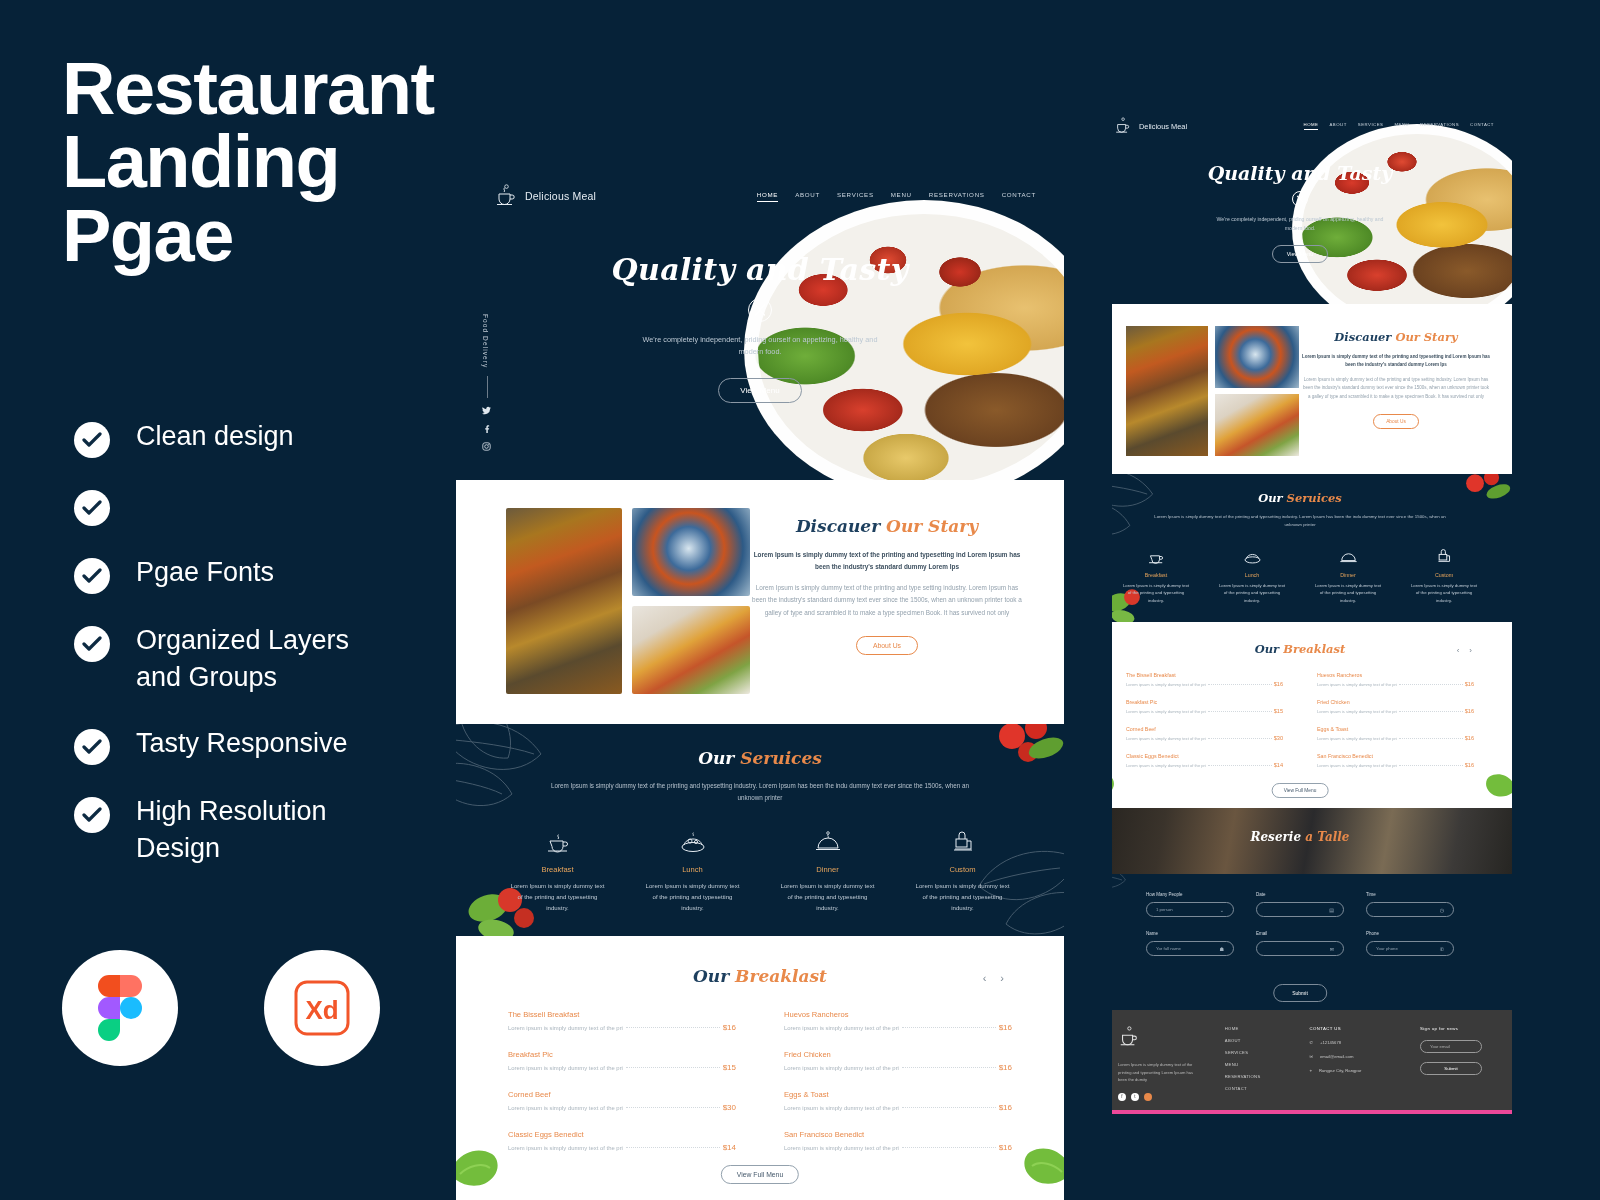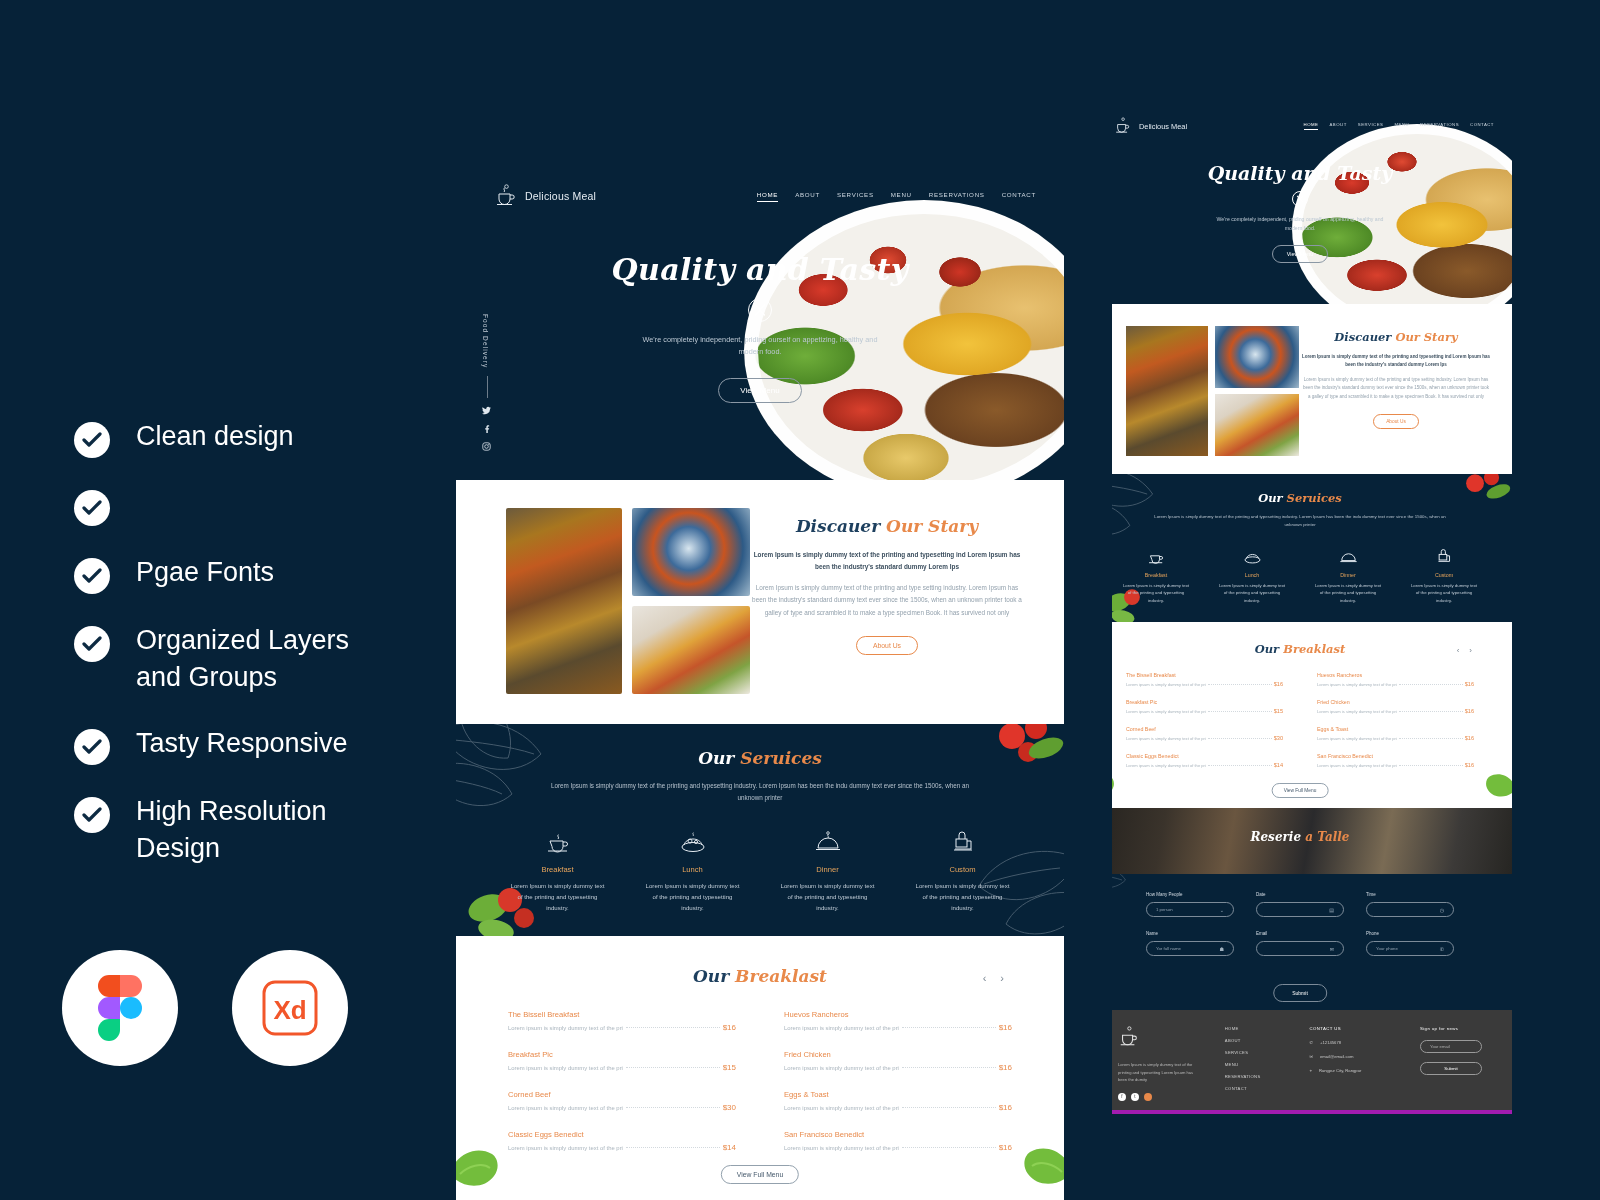--- a/index.html
+++ b/index.html
@@ -22,28 +22,28 @@
   .feat { display:flex; align-items:flex-start; margin-bottom:28px; }
   .feat.tall { }
   .check {
     flex:0 0 auto; width:36px; height:36px; border-radius:50%;
     background:#ffffff; margin-right:26px; position:relative; margin-top:4px;
   }
   .check svg { position:absolute; left:8px; top:9px; }
   .feat-label { font-size:27px; line-height:1.38; color:#fff; font-weight:400; white-space:pre-line; }
 
   
-  .logos { position:absolute; left:62px; top:950px; display:flex; gap:54px; }
+  .logos { position:absolute; left:62px; top:950px; display:flex; gap:86px; }
   .logo-circle {
     width:116px; height:116px; border-radius:50%; background:#fff;
     display:flex; align-items:center; justify-content:center;
   }
 
   
-  .mock { position:absolute; background:#a21caf; overflow:hidden; }
+  .mock { position:absolute; background:#ec4899; overflow:hidden; }
   .script { font-family:"DejaVu Serif", serif; font-style:italic; font-weight:700; }
   .orange { color:#e8894a; }
 
   
   #deskMock { left:456px; top:166px; width:608px; height:1034px; }
 
   .d-hero { position:relative; height:314px; background:#062238; overflow:hidden; }
   .d-nav { display:flex; align-items:center; padding:18px 28px 0 38px; position:relative; z-index:4;}
   .d-logo { display:flex; align-items:center; gap:9px; }
   .d-logo-name { font-size:10.5px; color:#e6edf3; letter-spacing:.2px;}
@@ -223,20 +223,25 @@
   .f-inp { border:1px solid #9a9a9a; border-radius:9px; height:13px; display:flex; align-items:center; padding:0 9px; font-size:4.2px; color:#b0b0b0; margin-bottom:9px;}
   .f-sub { border:1px solid #9a9a9a; border-radius:9px; height:13px; width:62px; display:flex; align-items:center; justify-content:center; font-size:4.3px; color:#fff;}
 
   .navy-strip { position:absolute; left:0; top:0; width:24px; height:100%; background:#062238; z-index:6;}
 </style>
 </head>
 <body>
 
 <div class="page">
 
+  <div class="promo">
+    <div class="promo-title">Restaurant
+Landing
+Pgae</div>
+  </div>
 
   <div class="features">
     <div class="feat">
       <span class="check">
         <svg width="20" height="18" viewBox="0 0 20 18">
             <path d="M2 9 L7 14 L18 3" stroke="#0d2a42" stroke-width="3.2" fill="none" stroke-linecap="round" stroke-linejoin="round"></path>
           </svg>
       </span>
       <span class="feat-label">Clean design</span>
     </div>

